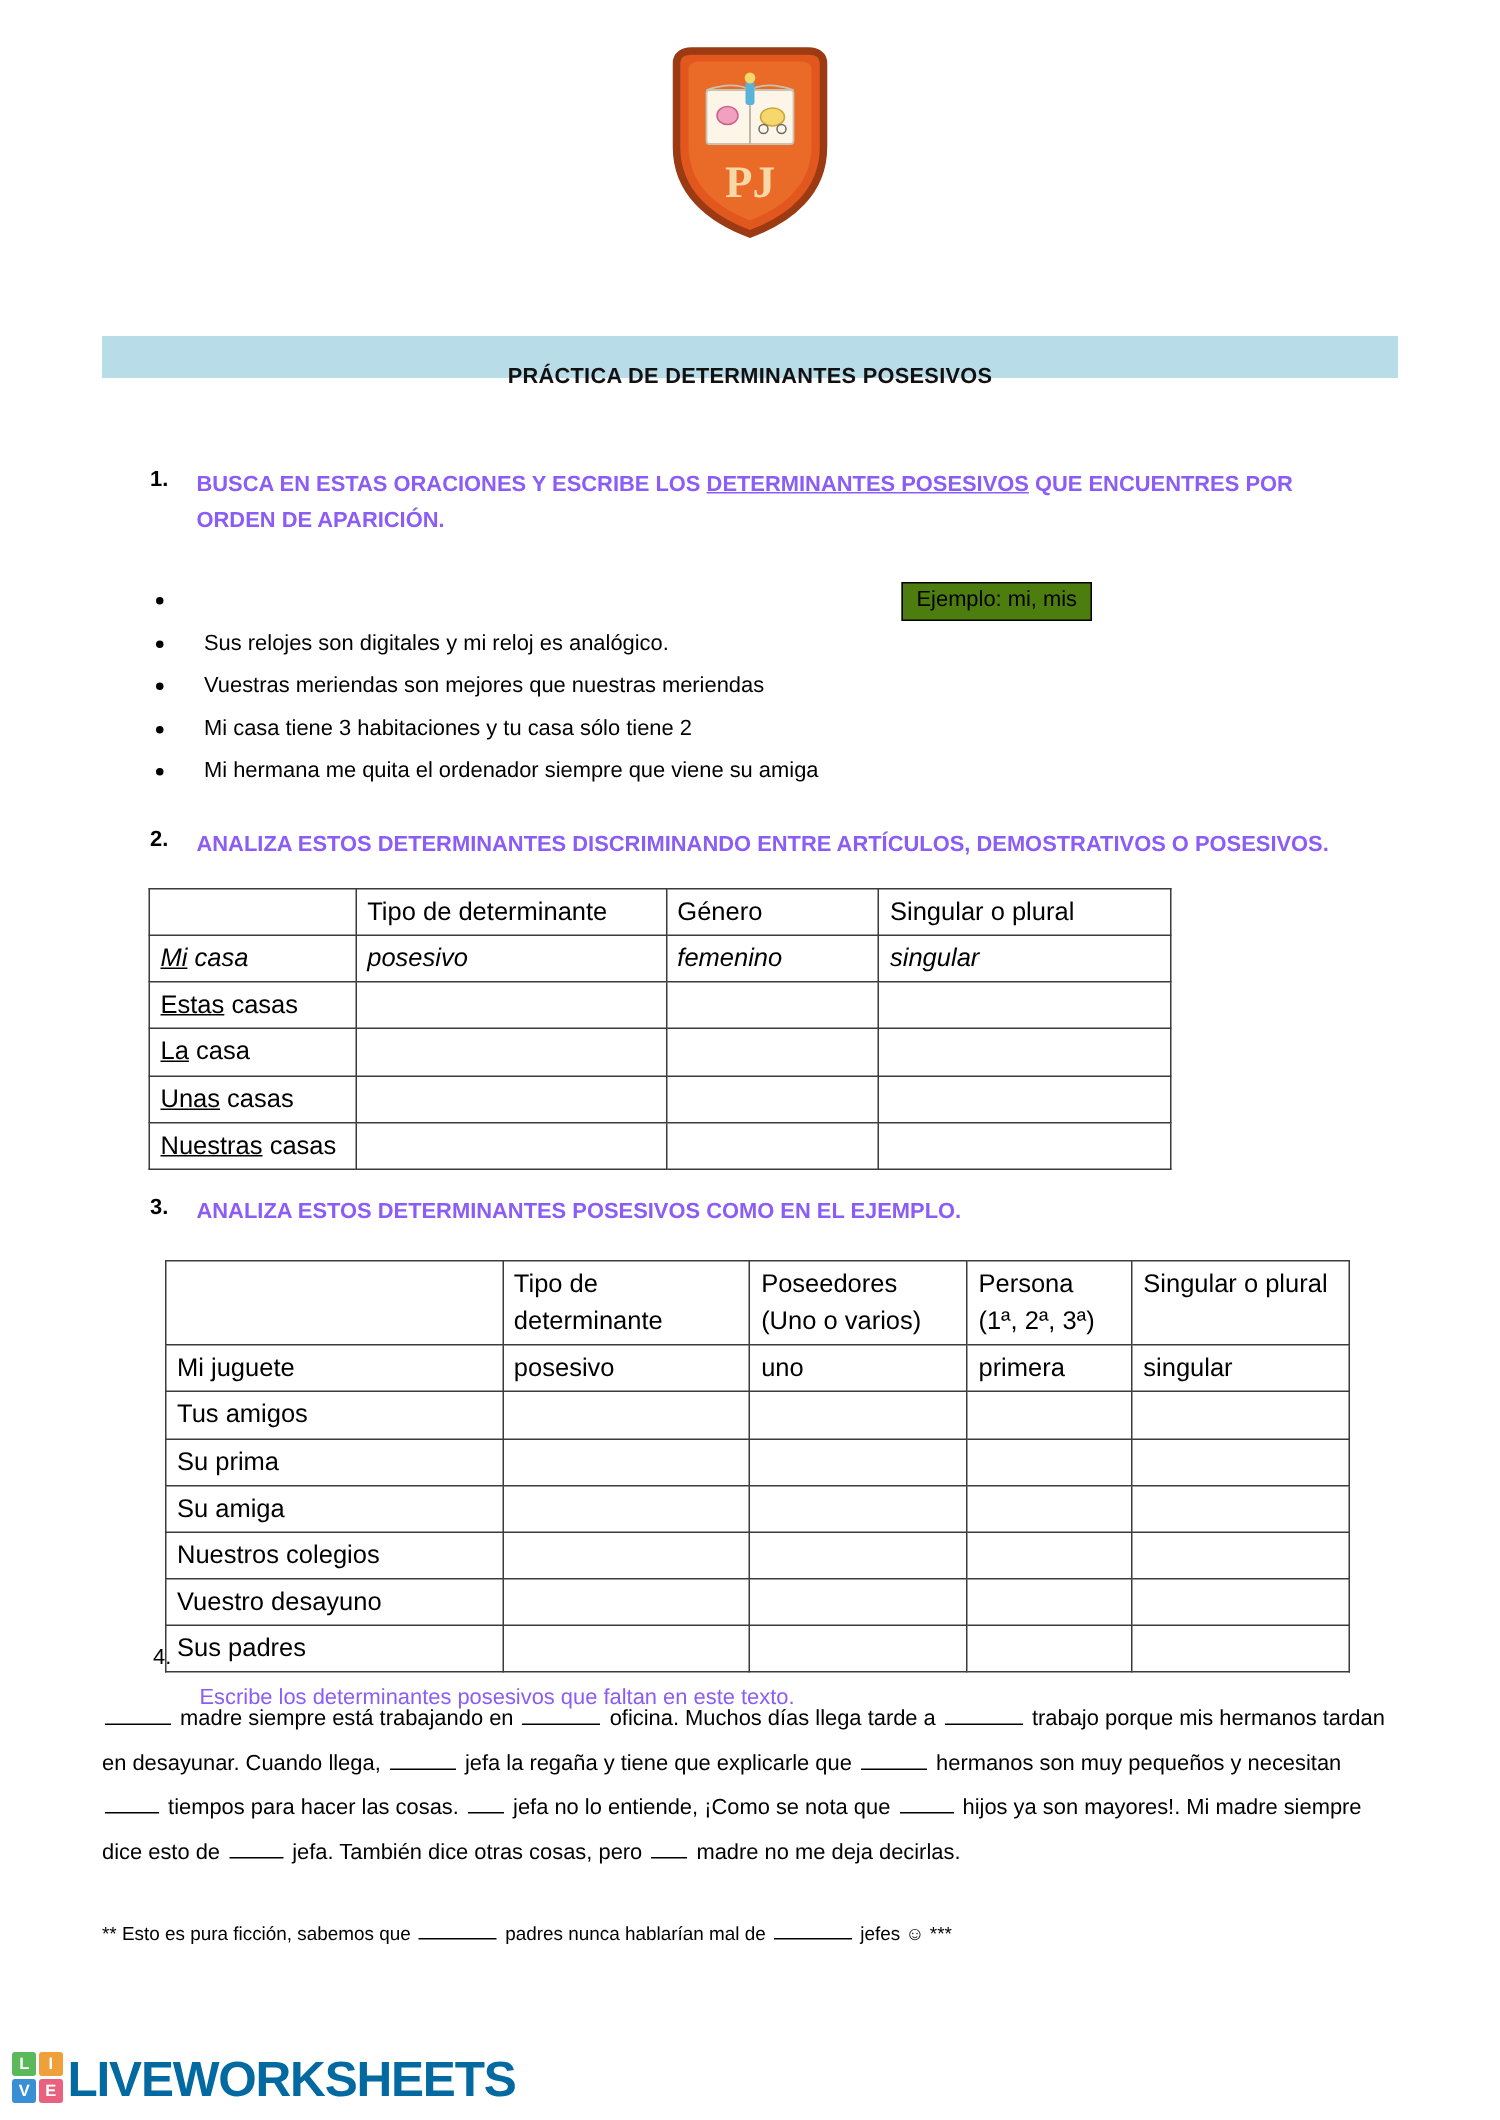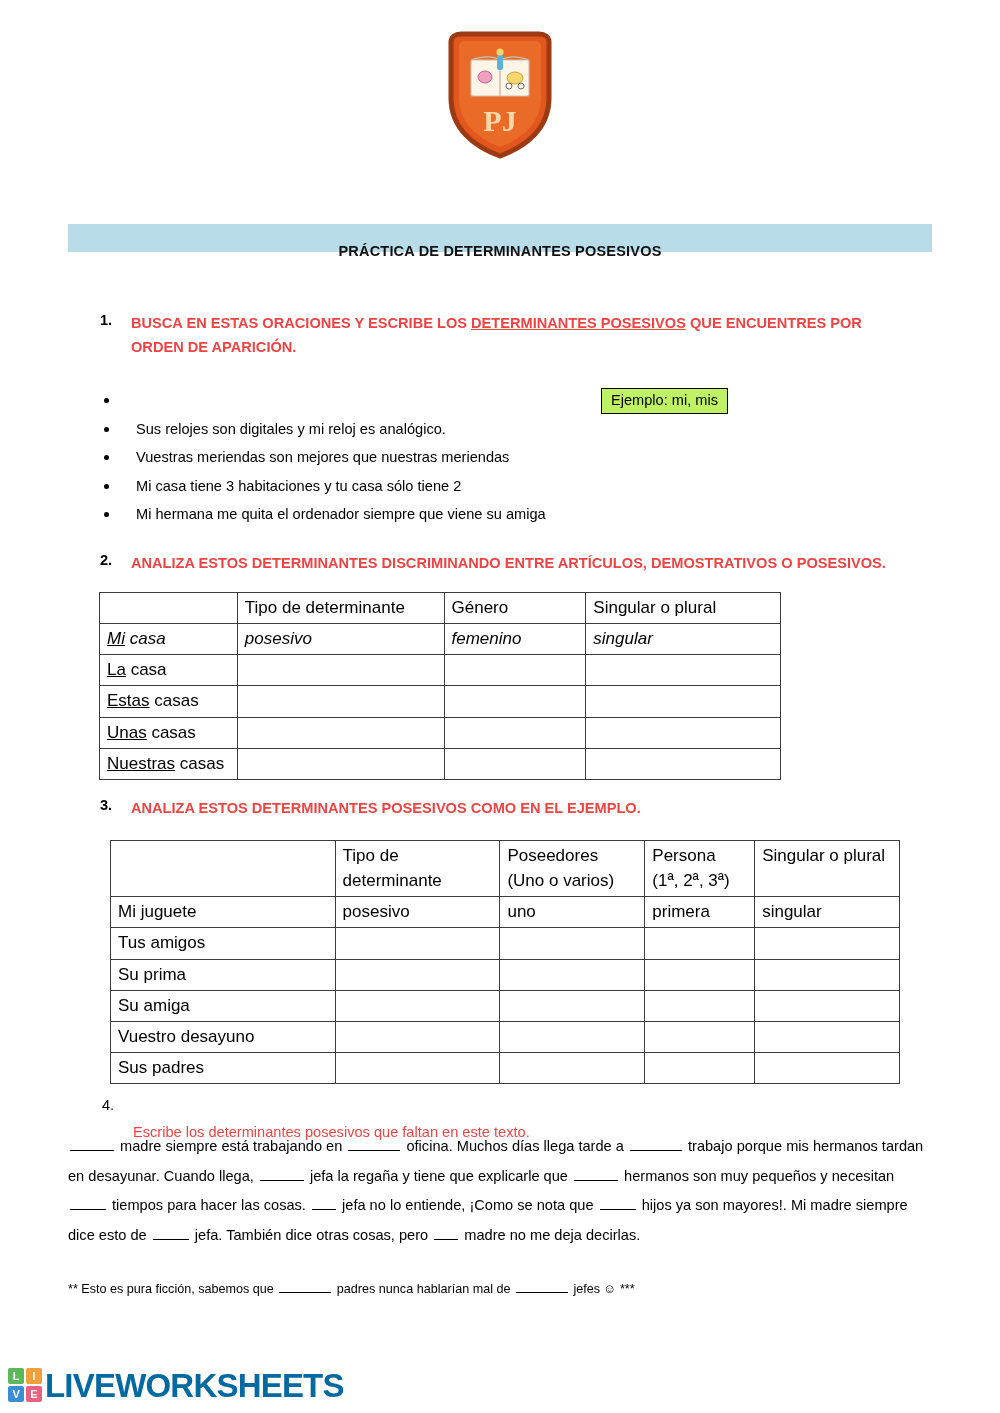--- a/index.html
+++ b/index.html
@@ -52,21 +52,21 @@
     letter-spacing: 0.2px;
     color: #111111;
     margin-top: 26px;
   }
 
   .q-heading {
     position: absolute;
     font-size: 14.6px;
     font-weight: bold;
     line-height: 1.62;
-    color: #ef4444;
+    color: #8b5cf6;
   }
   .q-num {
     position: absolute;
     font-size: 14.6px;
     font-weight: bold;
   }
   .q-num.plain { font-weight: normal; }
   .underline { text-decoration: underline; }
 
   
@@ -98,21 +98,21 @@
     top: 0;
   }
   .example-box {
     position: absolute;
     left: 501px;
     top: 2px;
     border: 1.3px solid #000;
     padding: 1px 9px 2px 9px;
     font-size: 14.6px;
     line-height: 21px;
-    background: #bef264;
+    background: #4d7c0f;
   }
 
   
   table.wtable {
     position: absolute;
     border-collapse: collapse;
     font-size: 17px;
     background: #fff;
   }
   table.wtable td, table.wtable th {
@@ -281,27 +281,27 @@
       <td>Género</td>
       <td>Singular o plural</td>
     </tr>
     <tr>
       <td class="ital"><span class="underline">Mi</span><span> casa</span></td>
       <td class="ital">posesivo</td>
       <td class="ital">femenino</td>
       <td class="ital">singular</td>
     </tr>
     <tr>
+      <td><span class="underline">Estas</span><span> casas</span></td>
+      <td></td>
+      <td></td>
+      <td></td>
+    </tr>
+    <tr>
       <td><span class="underline">La</span><span> casa</span></td>
-      <td></td>
-      <td></td>
-      <td></td>
-    </tr>
-    <tr>
-      <td><span class="underline">Estas</span><span> casas</span></td>
       <td></td>
       <td></td>
       <td></td>
     </tr>
     <tr>
       <td><span class="underline">Unas</span><span> casas</span></td>
       <td></td>
       <td></td>
       <td></td>
     </tr>
@@ -366,20 +366,27 @@
       <td></td>
     </tr>
     <tr>
       <td>Su amiga</td>
       <td></td>
       <td></td>
       <td></td>
       <td></td>
     </tr>
     <tr>
+      <td>Nuestros colegios</td>
+      <td></td>
+      <td></td>
+      <td></td>
+      <td></td>
+    </tr>
+    <tr>
       <td>Vuestro desayuno</td>
       <td></td>
       <td></td>
       <td></td>
       <td></td>
     </tr>
     <tr>
       <td>Sus padres</td>
       <td></td>
       <td></td>

